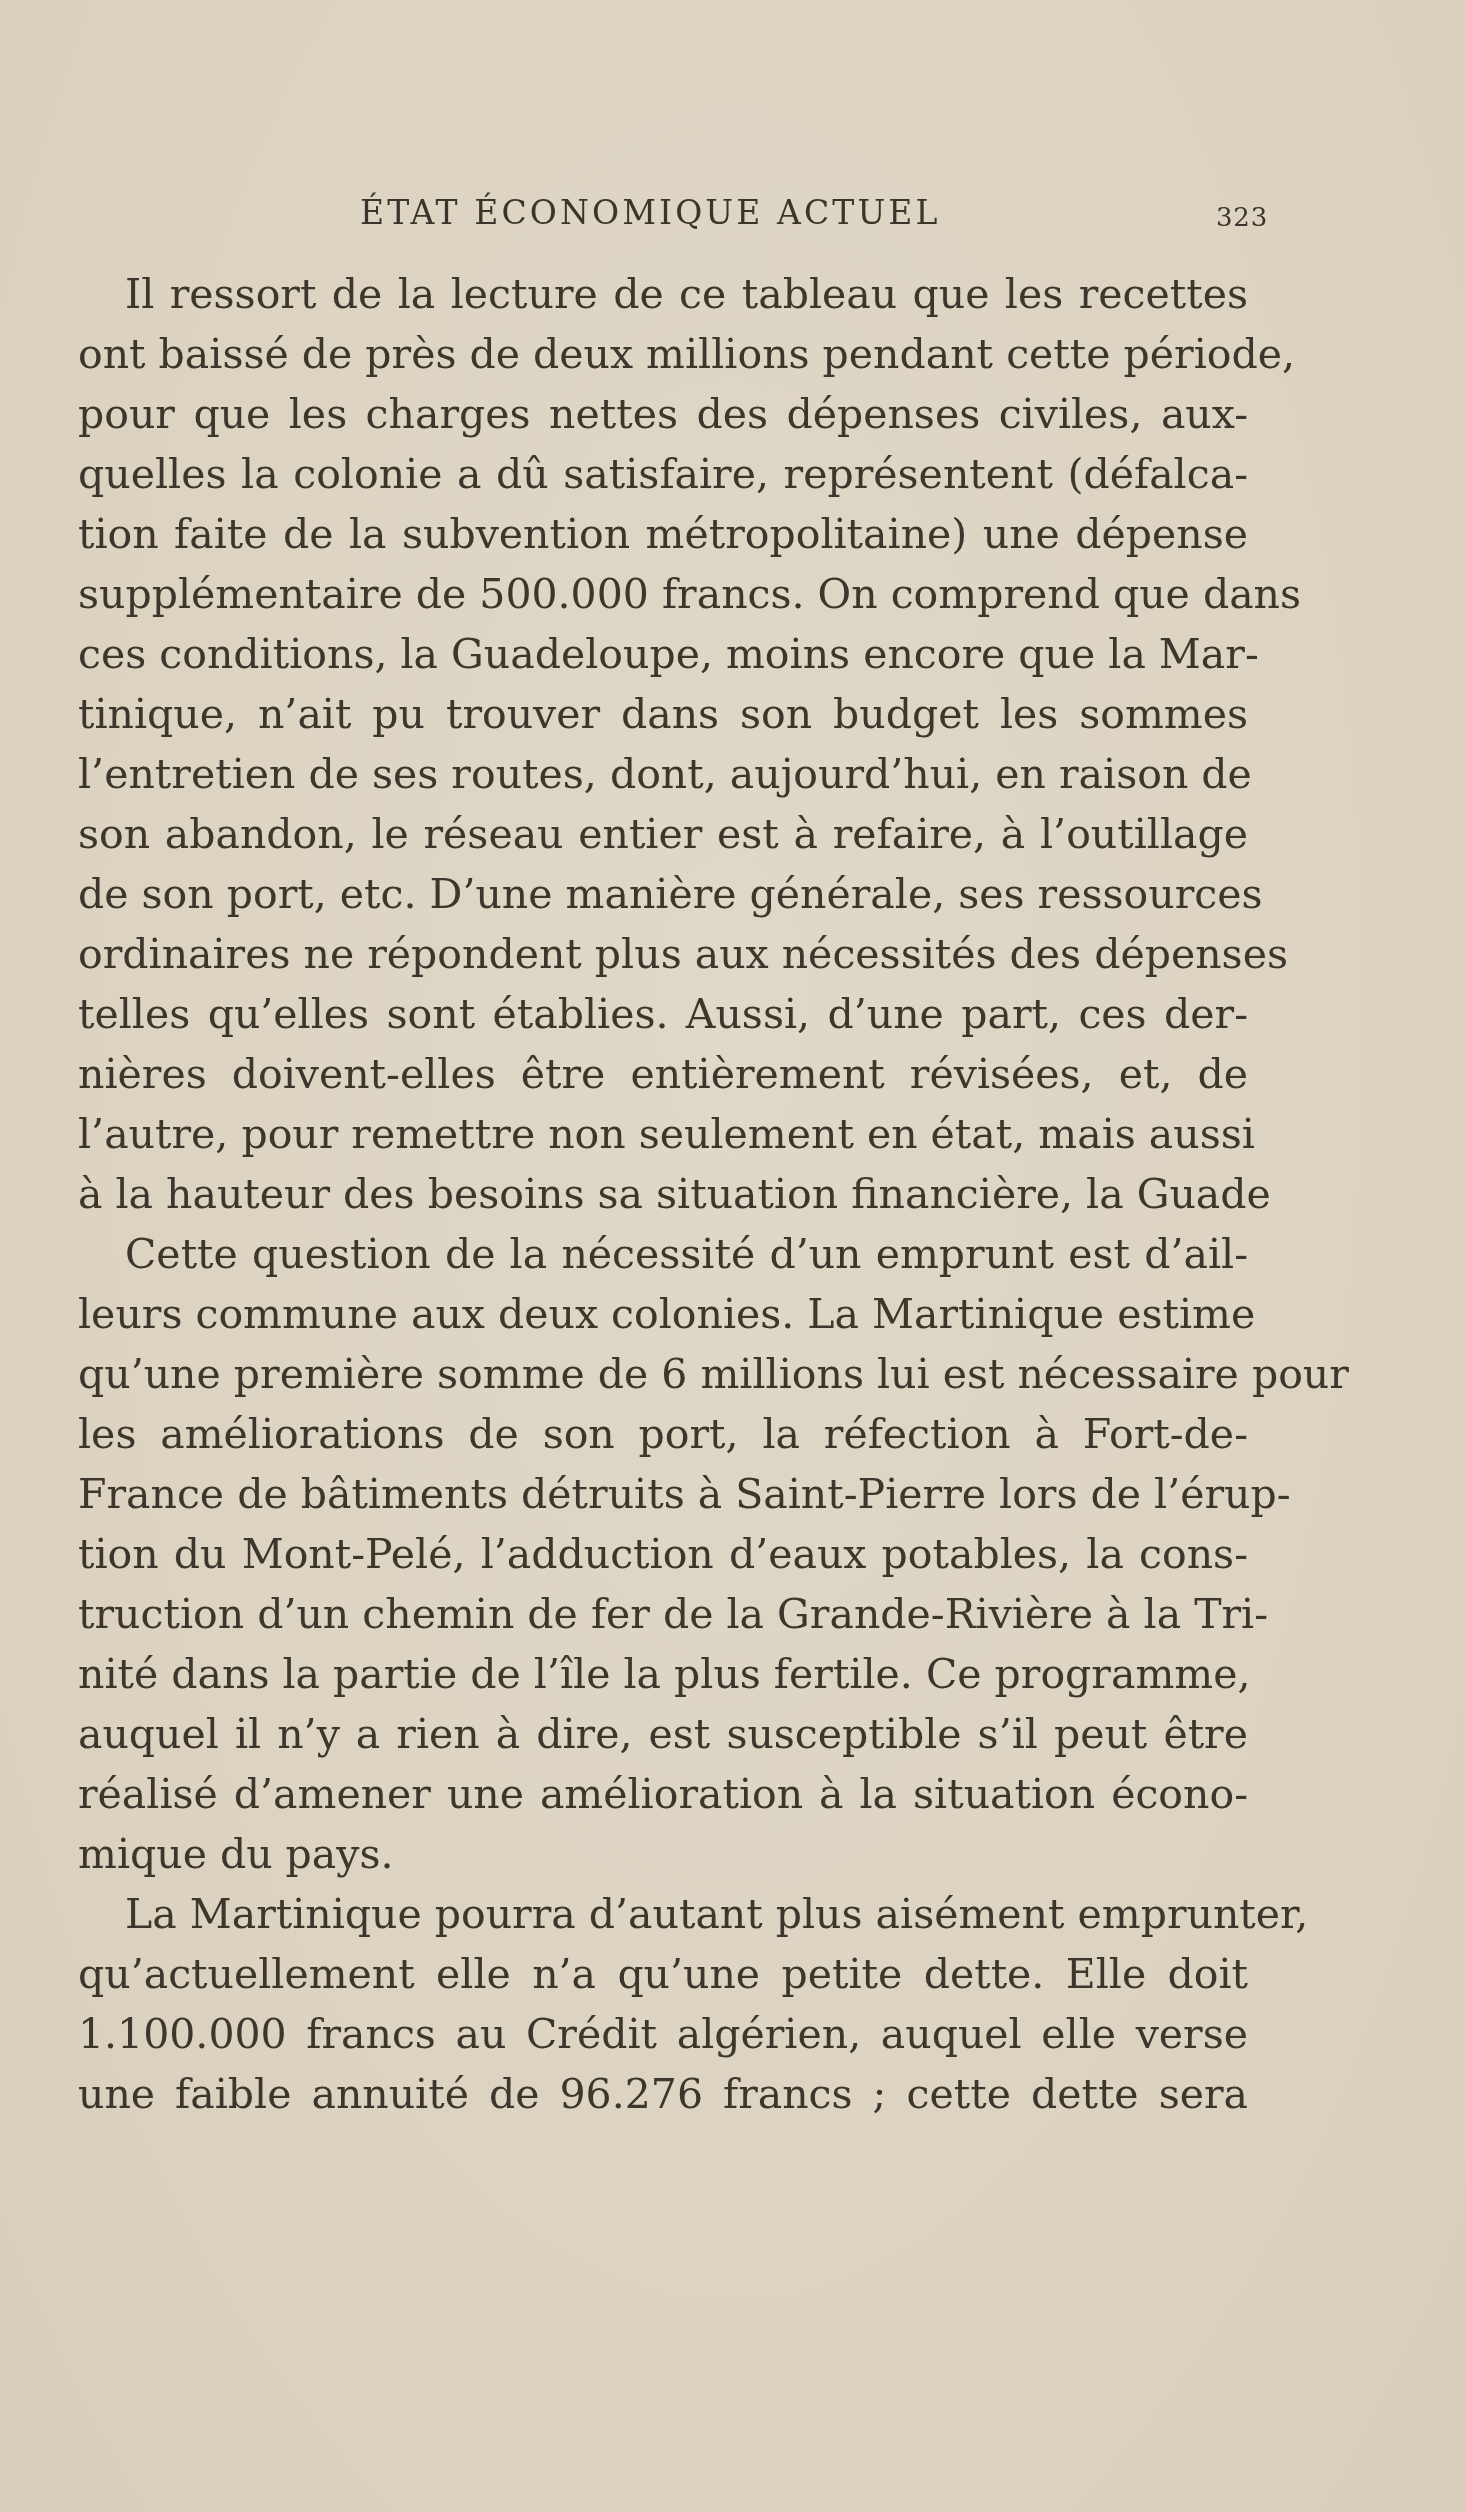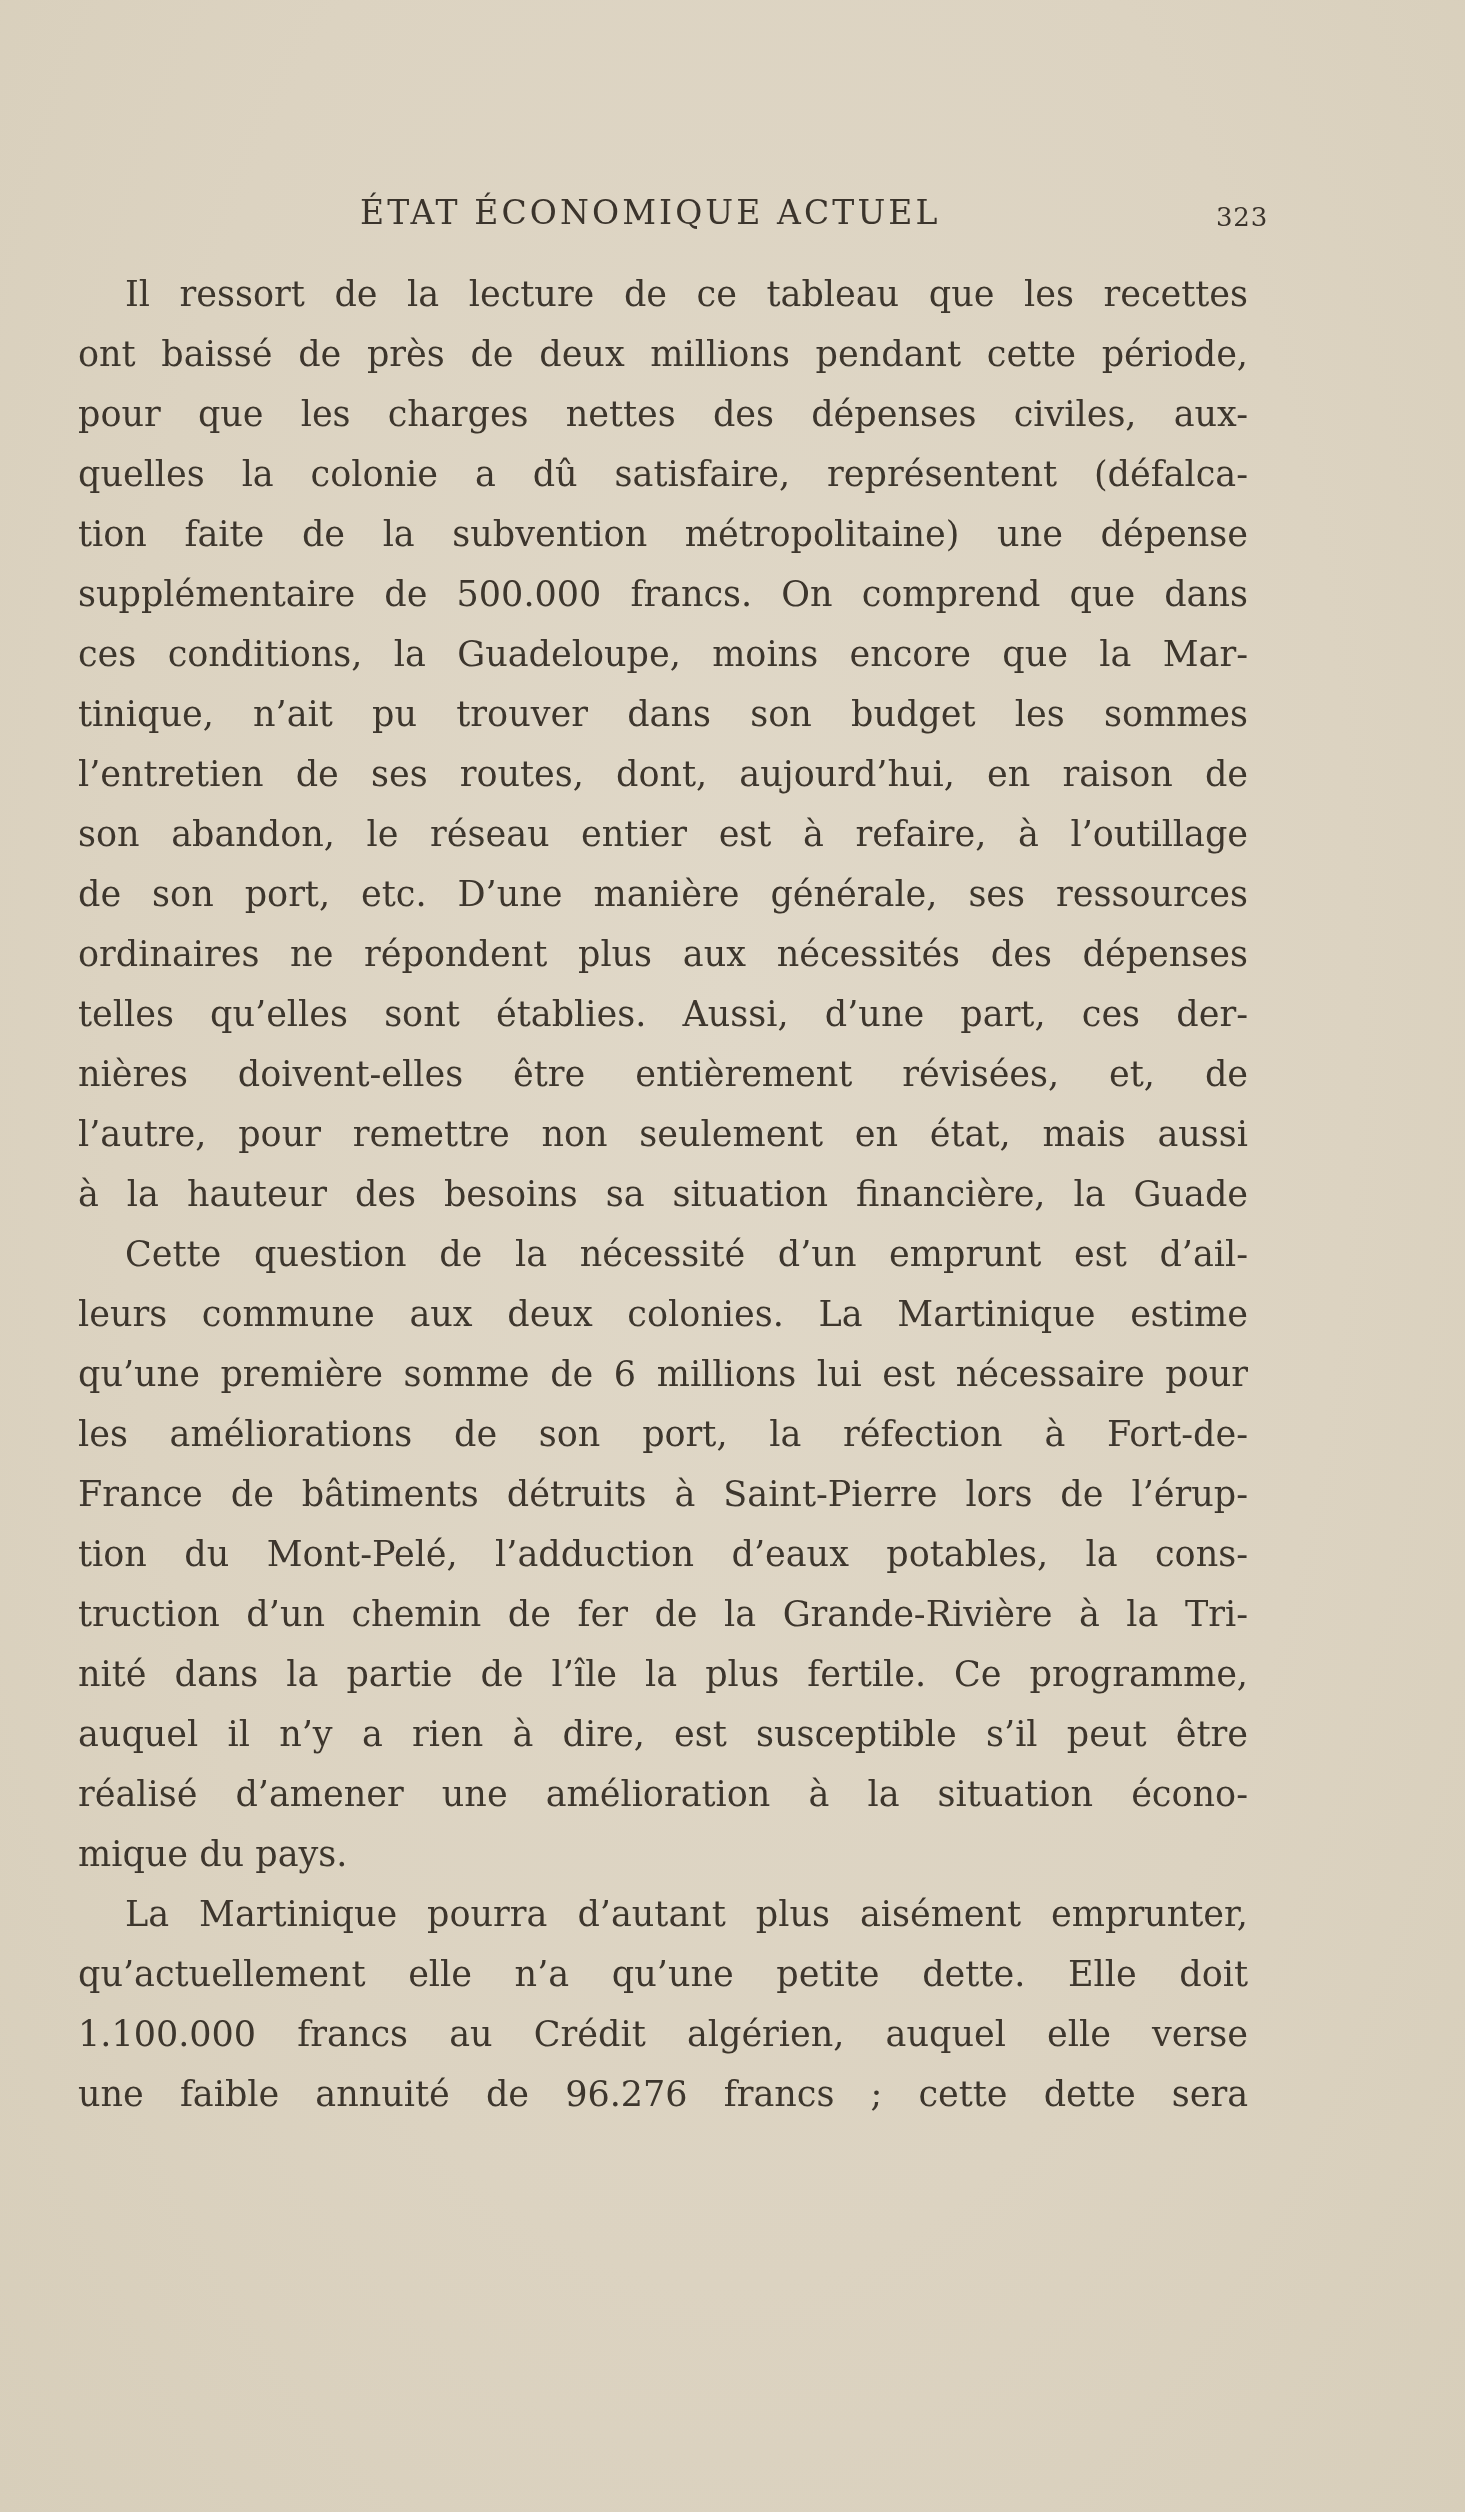--- a/index.html
+++ b/index.html
@@ -45,21 +45,21 @@
     }
     .body-text {
       position: absolute;
       top: 264px;
       left: 78px;
       width: 1170px;
     }
     .line {
       height: 60px;
       line-height: 60px;
-      font-size: 35px;
+      font-size: 41px;
       white-space: nowrap;
       text-align: justify;
       text-align-last: justify;
       color: #3d362d;
     }
     .line.indent {
       padding-left: 47px;
     }
     .line.last {
       text-align-last: left;

